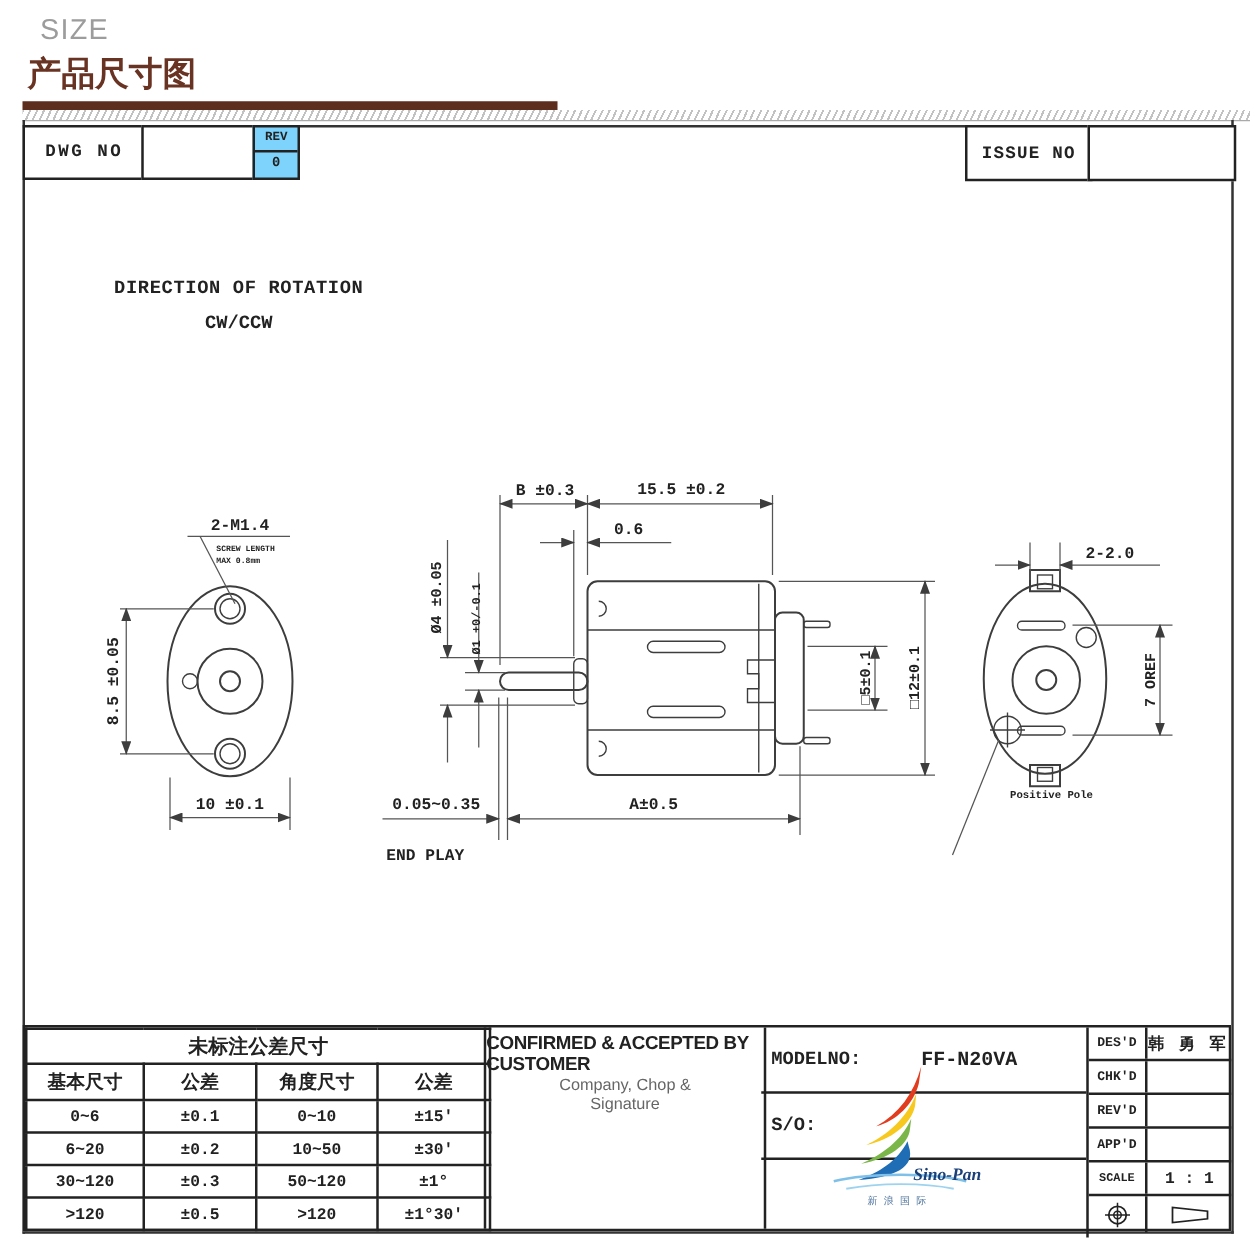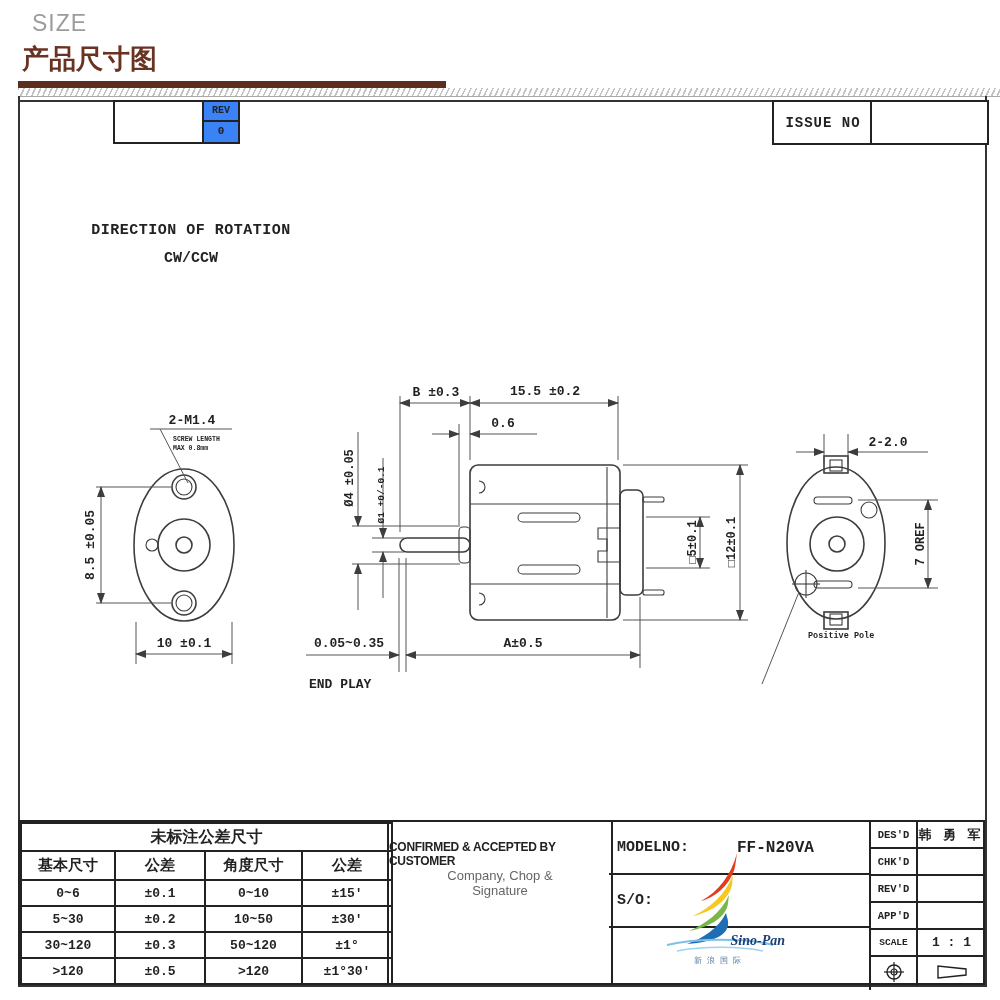--- a/index.html
+++ b/index.html
@@ -14,21 +14,21 @@
      background:repeating-linear-gradient(115deg,#c2c2c2 0 1.5px,#ffffff 1.5px 5px);
      border-bottom:1px solid #aaa;}
   
   .sheet-frame{left:18px;top:96px;width:965px;height:889px;
      border-left:2px solid #333;border-right:2px solid #333;border-bottom:2px solid #333;}
   .sheet-topline{left:18px;top:100px;width:967px;height:0;border-top:2px solid #333;}
   .hbox{border:2px solid #222;display:flex;align-items:center;justify-content:center;
         font-family:"Liberation Mono",monospace;font-weight:bold;background:#fff;}
   .dwg-box{left:18px;top:100px;width:95px;height:40px;font-size:14px;letter-spacing:2px;}
   .dwg-empty{left:113px;top:100px;width:89px;height:40px;}
-  .rev-box{left:202px;top:100px;width:34px;height:40px;border:2px solid #222;background:#3b82f6;
+  .rev-box{left:202px;top:100px;width:34px;height:40px;border:2px solid #222;background:#7dd3fc;
            font-family:"Liberation Mono",monospace;font-weight:bold;text-align:center;}
   .rev-top{height:18px;line-height:18px;border-bottom:2px solid #222;font-size:10px;}
   .rev-bot{height:18px;line-height:18px;font-size:11px;}
   .issue-box{left:772px;top:100px;width:98px;height:41px;font-size:14px;letter-spacing:1px;}
   .issue-empty{left:870px;top:100px;width:115px;height:41px;}
   .dir1{left:58px;top:222px;width:266px;text-align:center;font-family:"Liberation Mono",monospace;
         font-weight:bold;font-size:15px;letter-spacing:0.5px;}
   .dir2{left:58px;top:250px;width:266px;text-align:center;font-family:"Liberation Mono",monospace;
         font-weight:bold;font-size:15px;}
   
@@ -42,21 +42,21 @@
   .dtn{font:bold 6.5px "Liberation Mono",monospace;fill:#222;}
   
   .band{left:18px;top:820px;width:963px;height:161px;border:2px solid #222;background:#fff;}
   .tol-table{position:absolute;left:0;top:0;border-collapse:collapse;table-layout:fixed;}
   .tol-table td{border:2px solid #222;text-align:center;font-weight:bold;padding:0;}
   .tol-title{height:26px;font-size:16px;}
   .tol-head td{height:27px;font-size:15px;}
   .tol-row td{height:24px;font-size:13px;font-family:"Liberation Mono",monospace;}
   .confirm{left:367px;top:0;width:222px;height:161px;border-left:2px solid #222;border-right:2px solid #222;
            display:flex;flex-direction:column;align-items:center;}
-  .cf1{margin-top:18px;font-size:12px;font-weight:bold;letter-spacing:-0.3px;}
+  .cf1{margin-top:4px;font-size:15px;font-weight:bold;letter-spacing:-0.3px;}
   .cf2{font-size:13px;color:#666;}
   .cf3{font-size:13px;color:#666;}
   .cf4{margin-top:22px;font-size:30px;font-weight:bold;letter-spacing:8px;}
   .model{left:589px;top:0;width:260px;height:161px;}
   .m-row1{position:absolute;left:0;top:0;width:100%;height:51px;border-bottom:2px solid #222;
           display:flex;align-items:center;}
   .m-row2{position:absolute;left:0;top:53px;width:100%;height:51px;border-bottom:2px solid #222;
           display:flex;align-items:center;}
   .m-label{font-family:"Liberation Mono",monospace;font-weight:bold;font-size:15px;padding-left:8px;}
   .m-value{font-family:"Liberation Mono",monospace;font-weight:bold;font-size:16px;margin-left:48px;}
@@ -81,20 +81,21 @@
 <div class="canvas">
 
   <div class="abs size-label">SIZE</div>
   <div class="abs page-title">产品尺寸图</div>
   <div class="abs title-bar"></div>
   <div class="abs deco-edge"></div>
 
   <div class="abs sheet-frame"></div>
   <div class="abs sheet-topline"></div>
 
+  <div class="abs hbox dwg-box">DWG NO</div>
   <div class="abs hbox dwg-empty"></div>
   <div class="abs rev-box">
     <div class="rev-top">REV</div>
     <div class="rev-bot">0</div>
   </div>
   <div class="abs hbox issue-box">ISSUE NO</div>
   <div class="abs hbox issue-empty"></div>
 
   <div class="abs dir1">DIRECTION OF ROTATION</div>
   <div class="abs dir2">CW/CCW</div>
@@ -231,21 +232,21 @@
         <td style="width:95px">角度尺寸</td>
         <td style="width:88px">公差</td>
       </tr>
       <tr class="tol-row">
         <td>0~6</td>
         <td>±0.1</td>
         <td>0~10</td>
         <td>±15'</td>
       </tr>
       <tr class="tol-row">
-        <td>5~30</td>
+        <td>6~20</td>
         <td>±0.2</td>
         <td>10~50</td>
         <td>±30'</td>
       </tr>
       <tr class="tol-row">
         <td>30~120</td>
         <td>±0.3</td>
         <td>50~120</td>
         <td>±1°</td>
       </tr>

